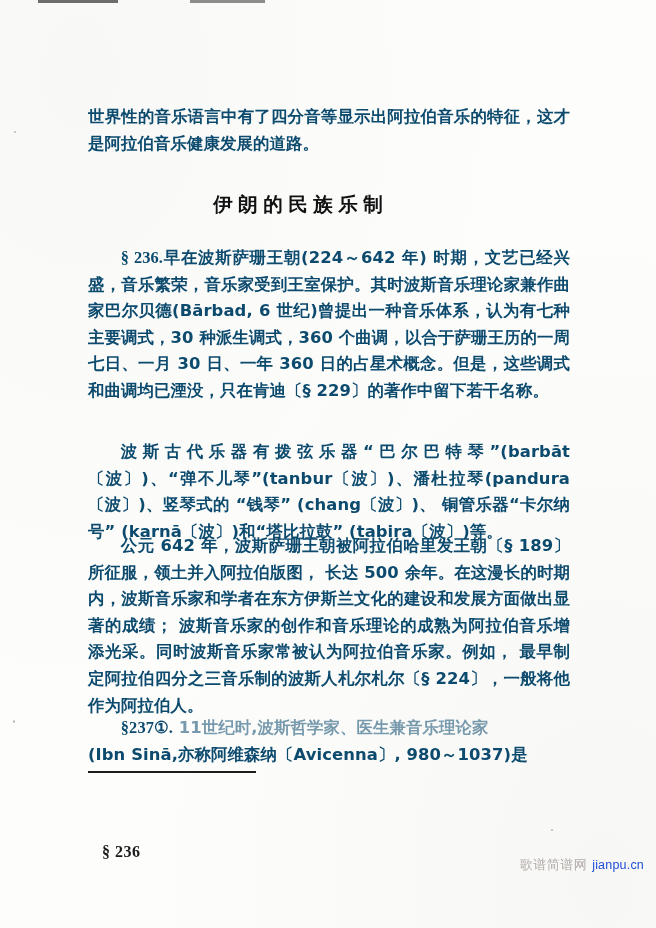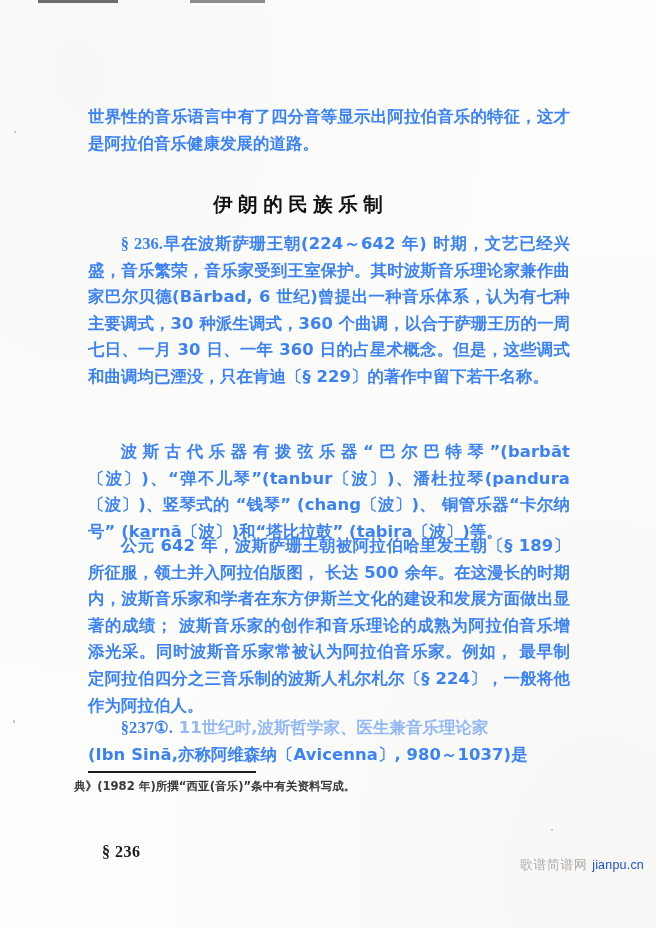--- a/index.html
+++ b/index.html
@@ -49,21 +49,21 @@
   }
 
   .body-text {
     position: absolute;
     left: 88px;
     width: 482px;
     font-family: "DejaVu Sans", "Liberation Sans", sans-serif;
     font-weight: bold;
     font-size: 16.4px;
     line-height: 26.6px;
-    color: #3b82f6;
+    color: #0c4a6e;
     text-align: justify;
     text-justify: inter-character;
     letter-spacing: 0.1px;
     -webkit-font-smoothing: none;
   }
 
   .intro-para { top: 104px; }
 
   .section-title {
     position: absolute;
@@ -72,21 +72,21 @@
     width: 596px;
     text-align: center;
     font-family: "DejaVu Sans", "Liberation Sans", sans-serif;
     font-weight: bold;
     font-size: 19.5px;
     letter-spacing: 5.5px;
     color: #111111;
     text-indent: 5.5px;
   }
 
-  .p1 { top: 231px; }
+  .p1 { top: 245px; }
   .p2 { top: 402px; margin-top: 37px; }
   .p3 { top: 533px; }
   .p4 { top: 715px; }
 
   .indent { text-indent: 2em; }
 
   .sect-mark {
     font-family: "Liberation Serif", "DejaVu Serif", serif;
     font-weight: bold;
   }
@@ -204,21 +204,20 @@
       <div class="indent">
         <span class="sect-mark">§237①.</span>
         <span class="fade-right">11世纪时,波斯哲学家、医生兼音乐理论家</span>
       </div>
       <div>(Ibn Sinā,亦称阿维森纳〔Avicenna〕, 980～1037)是</div>
     </div>
 
     <div class="footnote-rule"></div>
 
     <div class="footnote">
-      <div>典》(1982 年)所撰“西亚(音乐)”条中有关资料写成。</div>
     </div>
 
     <div class="page-num">§ 236</div>
 
   </div>
 
 
   <div class="site-watermark">
     <span class="site-cn">歌谱简谱网</span>
     <span class="site-en">jianpu.cn</span>

